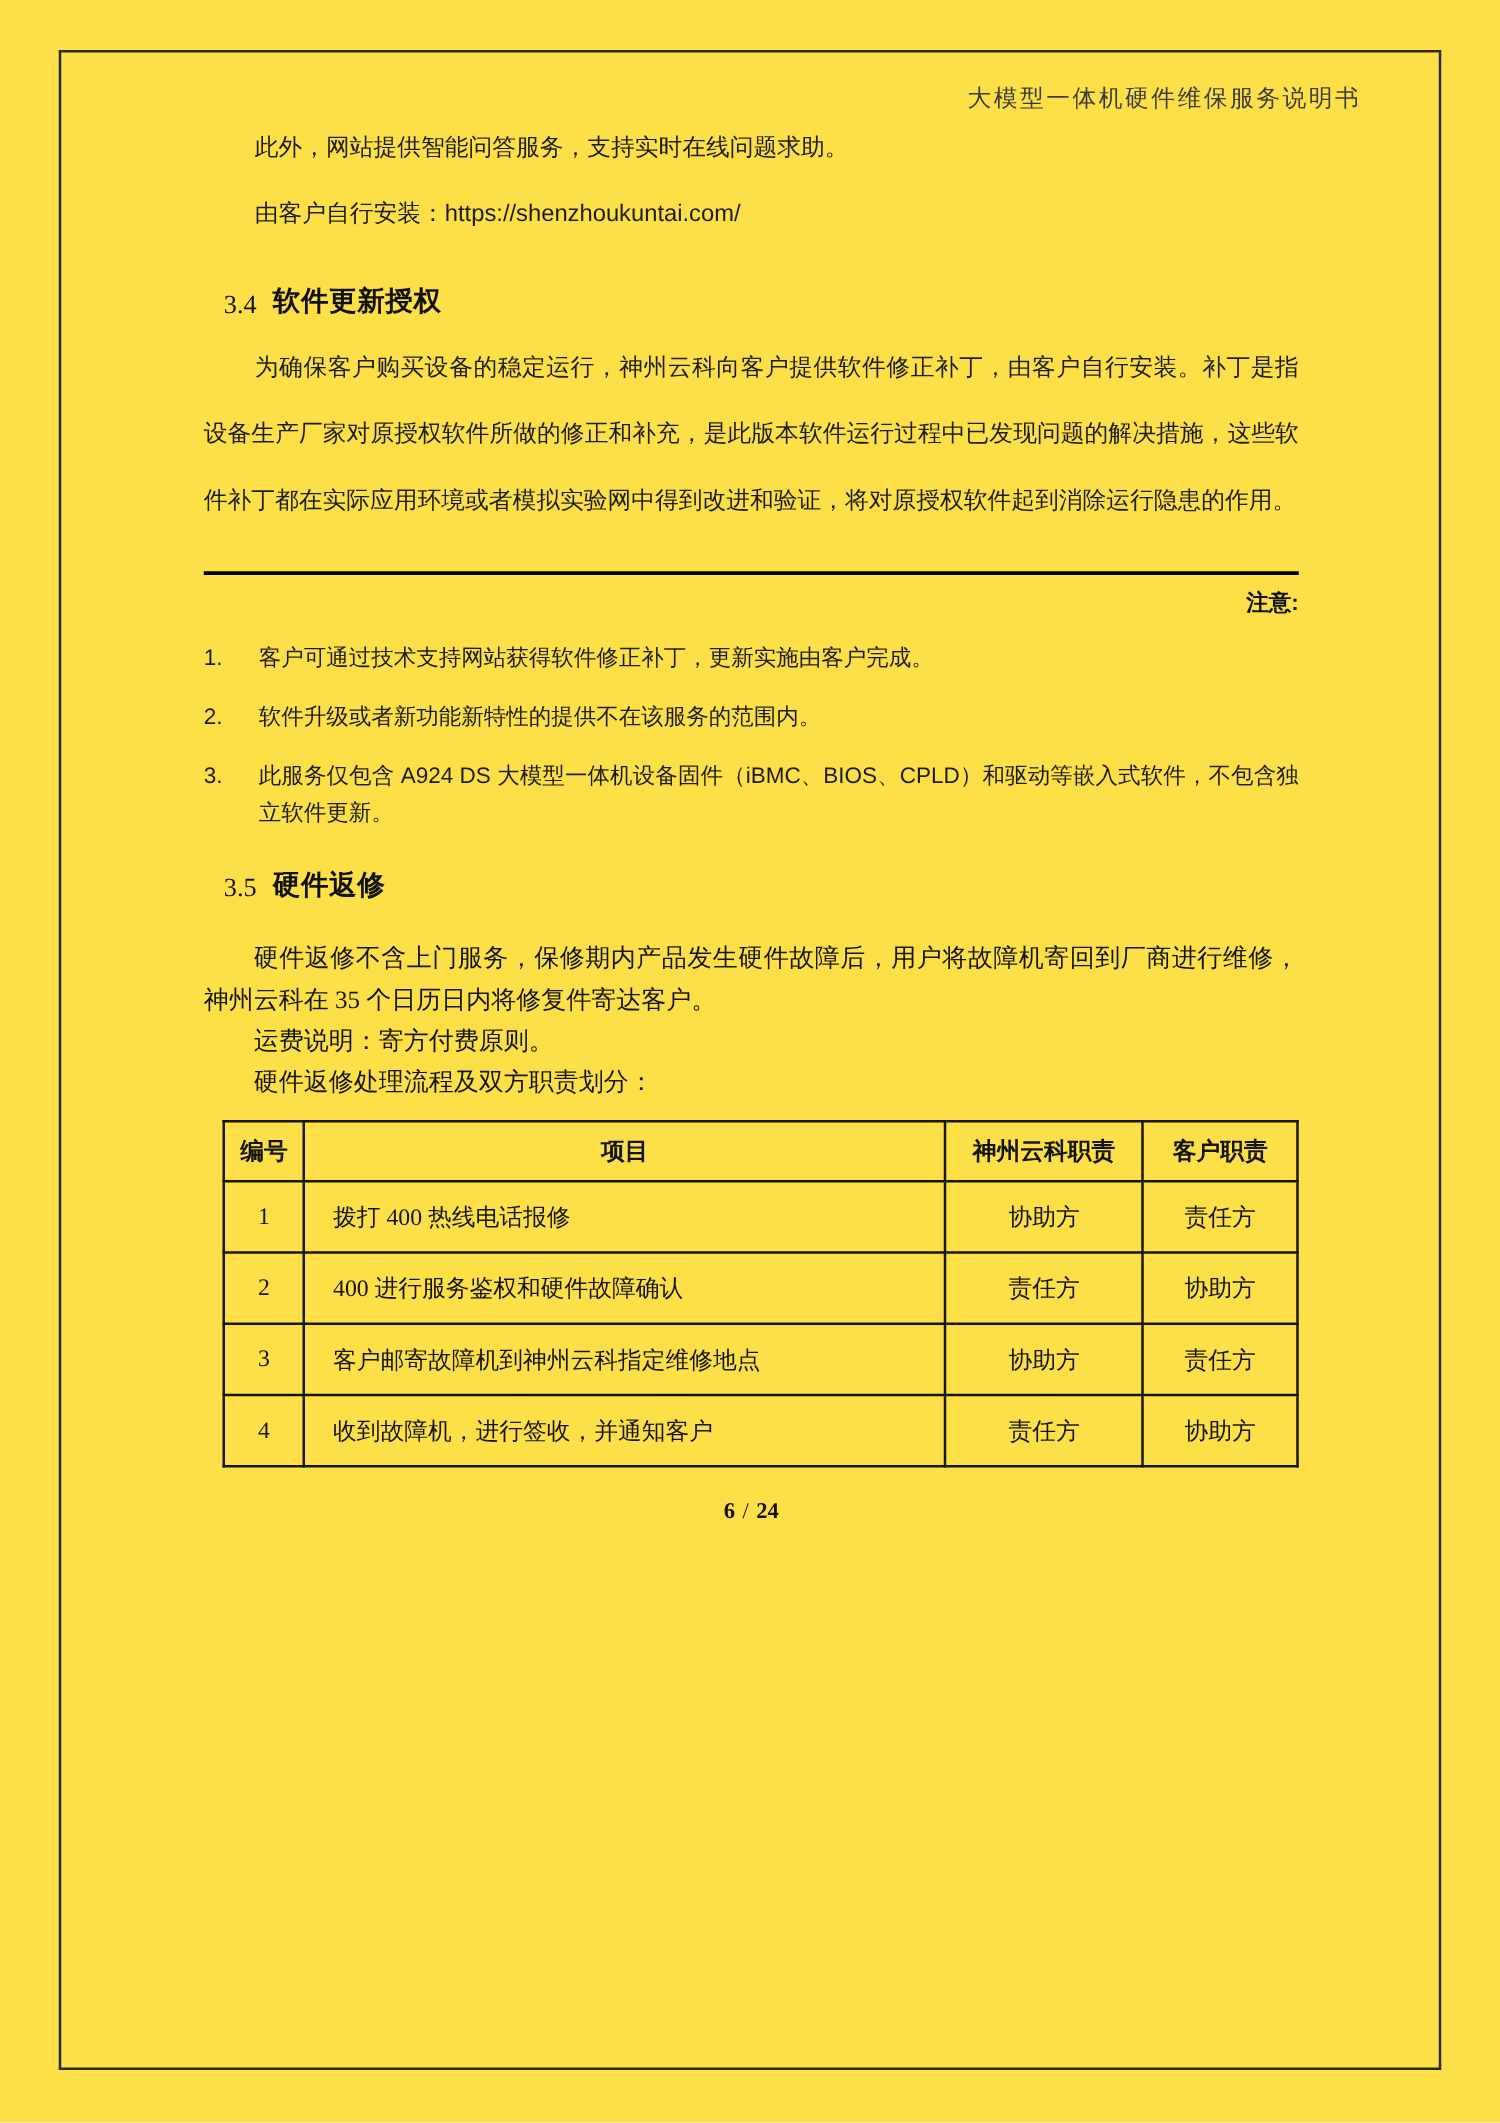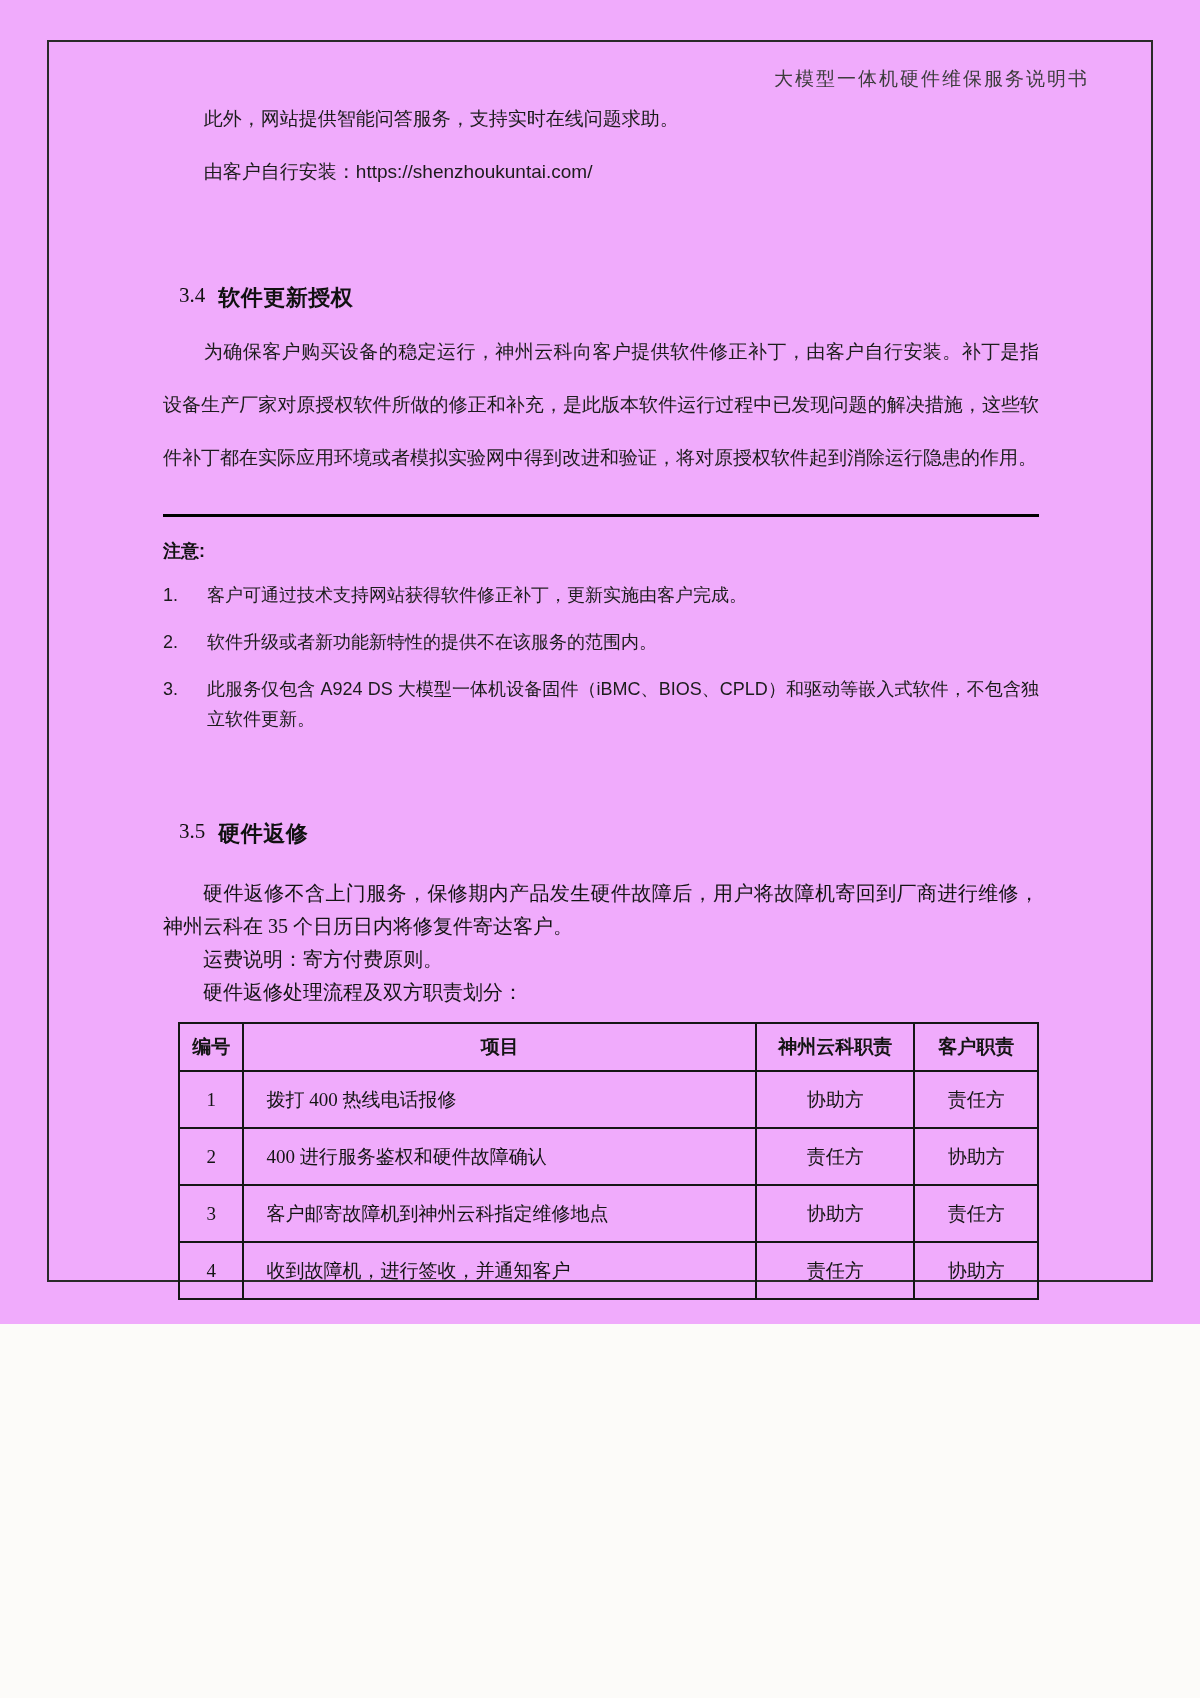--- a/index.html
+++ b/index.html
@@ -3,22 +3,22 @@
 <meta charset="utf-8">
 <style>
   html,body { margin:0; padding:0; }
   body {
     font-family: "Liberation Sans", sans-serif;
     background:#fcfbf9;
     -webkit-font-smoothing: antialiased;
   }
   .page {
     position:relative;
-    width:1200px; height:1324px;
-    background:#f0abfc;
+    width:1200px; height:1698px;
+    background:#fde047;
     overflow:hidden;
   }
   .frame {
     position:absolute;
     top:40px; left:47px; right:47px; bottom:42px;
     border:2px solid #2a2a2a;
     box-sizing:border-box;
   }
   .doc-header {
     text-align:right;
@@ -35,23 +35,23 @@
     font-size:19px;
     line-height:53px;
     color:#1c1c1c;
     text-align:justify;
     margin:0;
     text-indent:2.15em;
   }
   .p-continuation { text-indent:0; }
   .mt-first { margin-top:30px; }
   .sec-heading {
-    margin:85px 0 0 16px;
+    margin:28px 0 0 16px;
     display:flex;
-    align-items:flex-start;
+    align-items:flex-end;
     color:#111;
   }
   .sec-num {
     font-family:"Liberation Serif", serif;
     font-size:21px;
     font-weight:400;
   }
   .sec-title {
     font-size:22px;
     font-weight:700;
@@ -61,21 +61,22 @@
   .sec-body { margin-top:12px; }
   .note-rule {
     border:none;
     border-top:3px solid #000;
     margin:30px 0 0 0;
   }
   .note-label {
     font-size:18px;
     font-weight:700;
     color:#111;
-    margin-top:22px;
+    margin-top:10px;
+    text-align:right;
   }
   .note-item {
     display:flex;
     font-size:18px;
     line-height:30px;
     color:#1c1c1c;
     margin-top:17px;
   }
   .note-num { flex:none; width:44px; }
   .note-text { flex:1; text-align:justify; }

